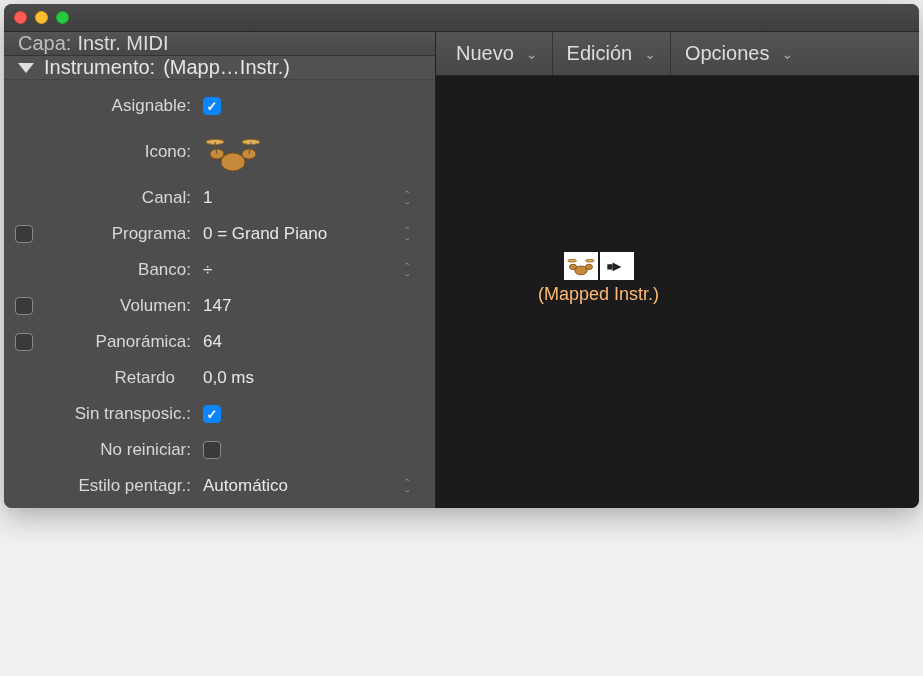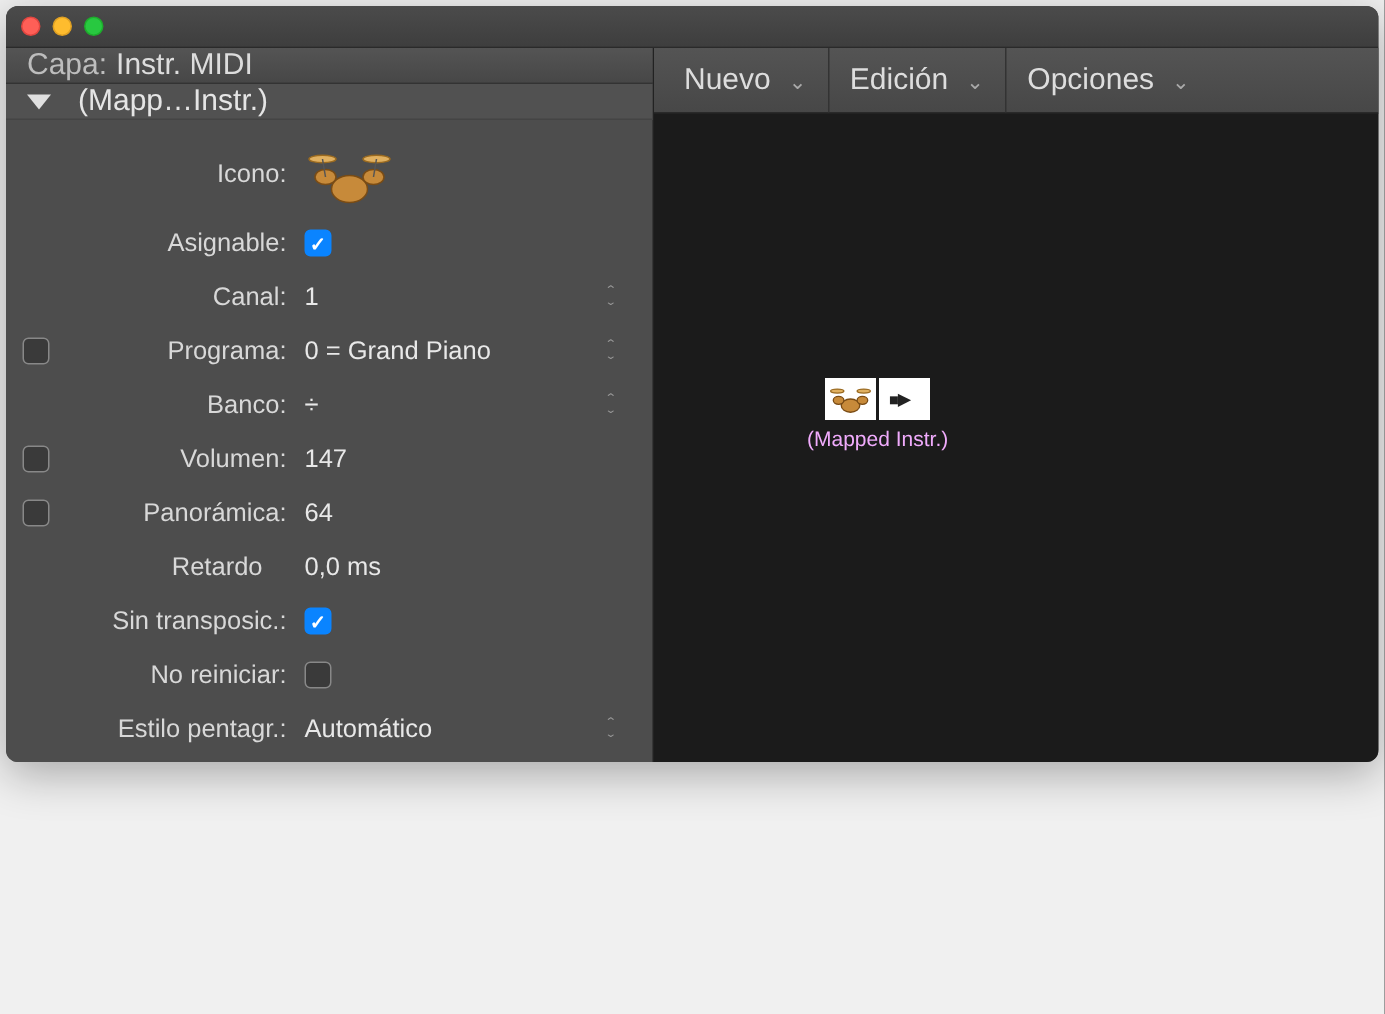--- a/index.html
+++ b/index.html
@@ -175,22 +175,22 @@
       display:flex;
       justify-content:center;
       gap:2px;
     }
     .env-thumb {
       width: 34px; height: 28px;
       background: #fff;
       display:flex; align-items:center; justify-content:center;
     }
     .env-label {
-      color: #f0abfc;
-      font-size: 14px;
+      color: #fdba74;
+      font-size: 18px;
       margin-top: 4px;
       text-align:center;
     }
     .delay-label-inner {
       display: flex;
       align-items: center;
       justify-content: flex-end;
       gap: 4px;
     }
     .delay-stepper {
@@ -223,49 +223,50 @@
 
     <div class="inspector">
 
       <div class="inspector-header">
         <span class="lbl">Capa:</span>
         <span>Instr. MIDI</span>
       </div>
 
       <div class="inspector-section-title">
         <span class="disclosure-tri"></span>
+        <span>Instrumento:</span>
         <span style="width:8px"></span>
         <span>(Mapp…Instr.)</span>
       </div>
 
       <div class="rows-wrap">
+
+        <div class="row">
+          <div class="lead"></div>
+          <div class="label">Asignable:</div>
+          <div class="value">
+            <span class="checkbox checked"></span>
+          </div>
+        </div>
 
         <div class="row" style="min-height:56px">
           <div class="lead"></div>
           <div class="label">Icono:</div>
           <div class="value">
             <span class="drum-icon">
               <svg viewBox="0 0 60 40" width="60" height="40">
                 <ellipse cx="30" cy="30" rx="12" ry="9" fill="#c78a3a" stroke="#7a4c15"></ellipse>
                 <ellipse cx="14" cy="22" rx="7" ry="5" fill="#c78a3a" stroke="#7a4c15"></ellipse>
                 <ellipse cx="46" cy="22" rx="7" ry="5" fill="#c78a3a" stroke="#7a4c15"></ellipse>
                 <ellipse cx="12" cy="10" rx="9" ry="2.5" fill="#e0b060" stroke="#9a6a20"></ellipse>
                 <ellipse cx="48" cy="10" rx="9" ry="2.5" fill="#e0b060" stroke="#9a6a20"></ellipse>
                 <line x1="12" y1="10" x2="14" y2="22" stroke="#555"></line>
                 <line x1="48" y1="10" x2="46" y2="22" stroke="#555"></line>
               </svg>
             </span>
-          </div>
-        </div>
-
-        <div class="row">
-          <div class="lead"></div>
-          <div class="label">Asignable:</div>
-          <div class="value">
-            <span class="checkbox checked"></span>
           </div>
         </div>
 
 
         <div class="row">
           <div class="lead"></div>
           <div class="label">Canal:</div>
           <div class="value">
             <span>1</span>
             <span class="stepper">

